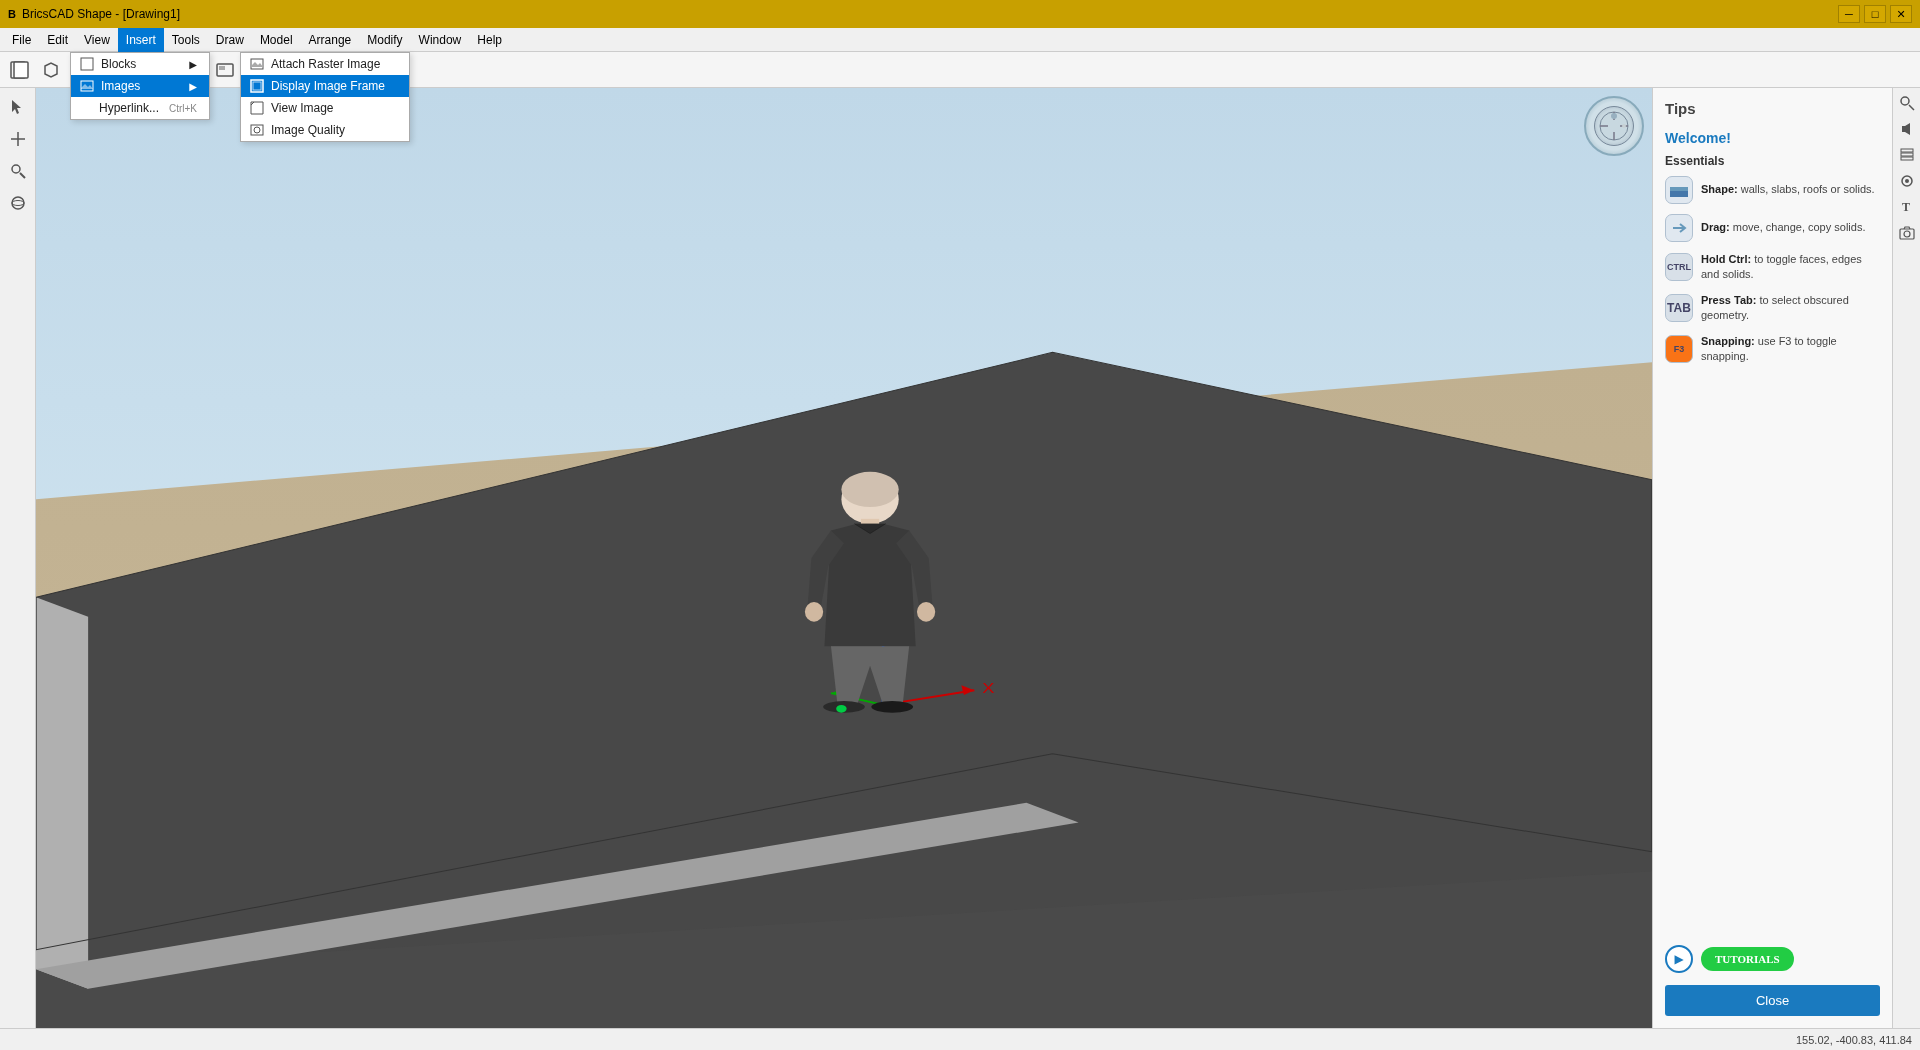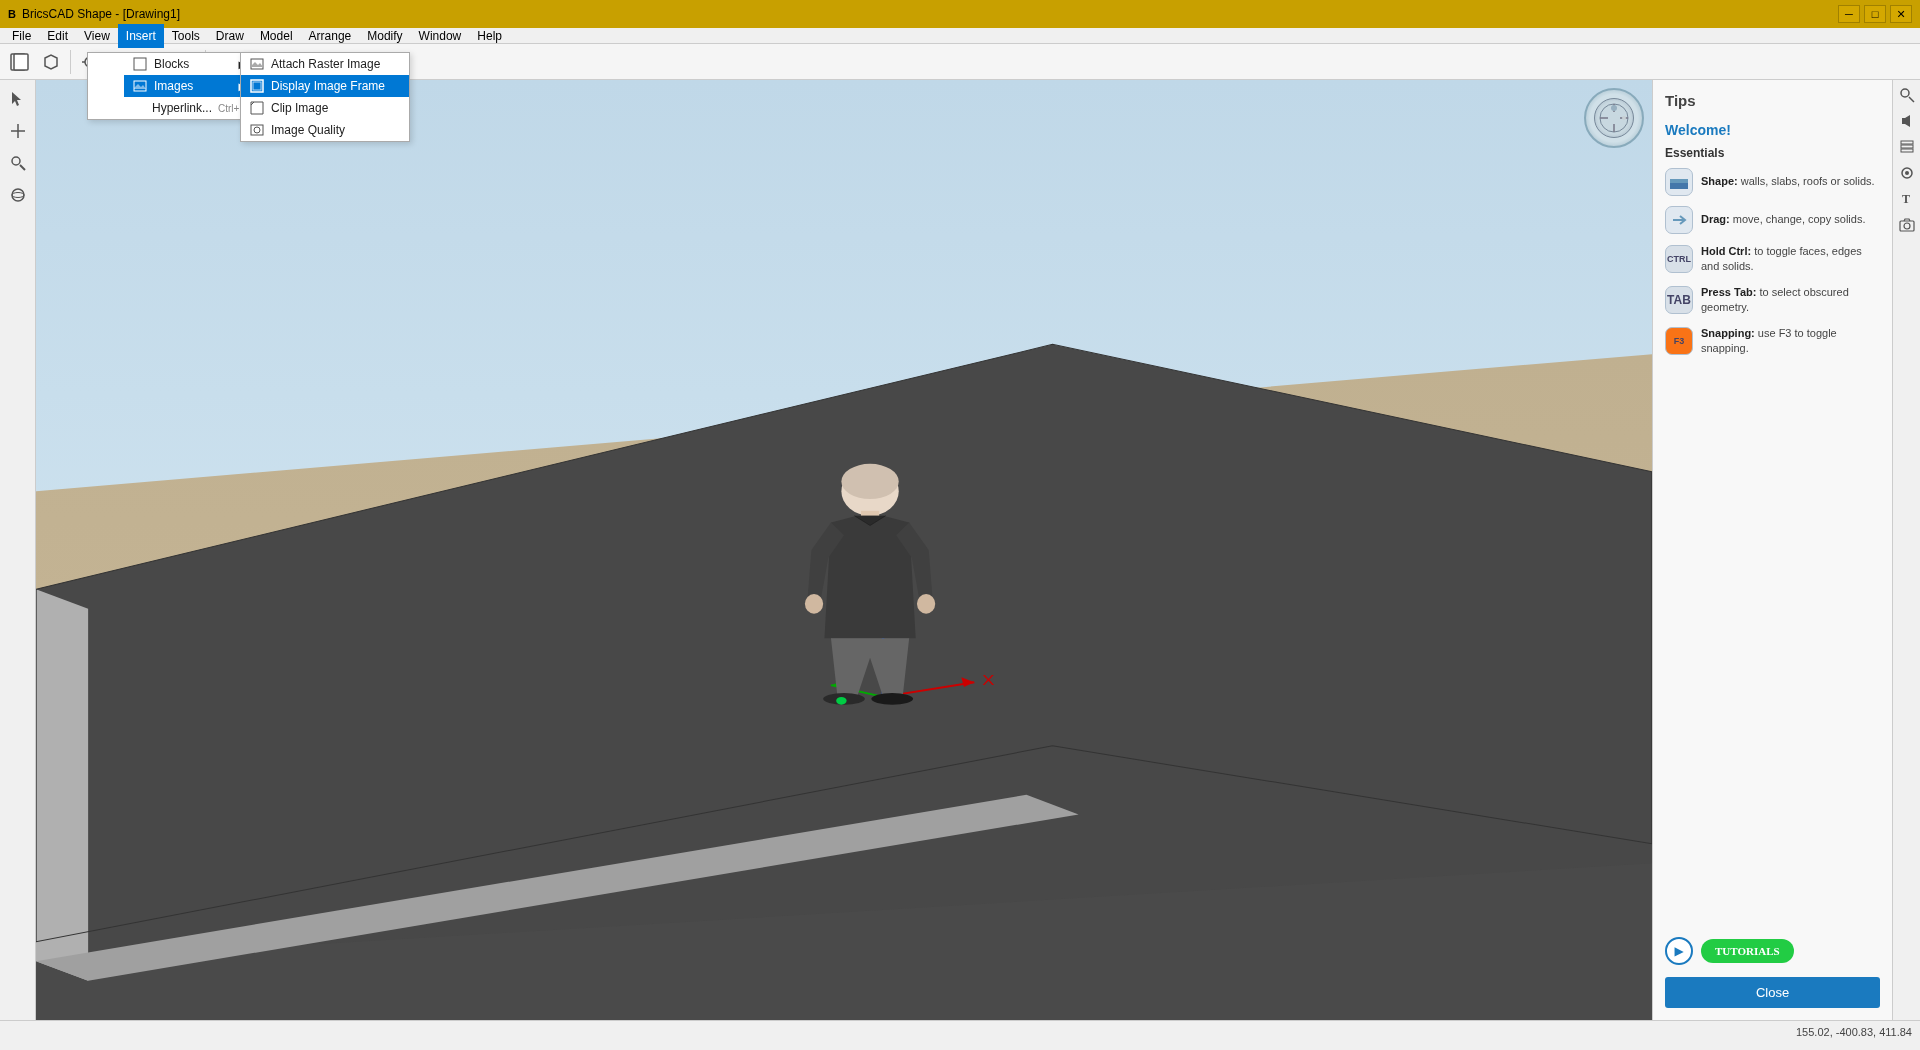--- a/index.html
+++ b/index.html
@@ -22,21 +22,21 @@
     .title-btn {
       width: 22px; height: 18px;
       background: #d4a800;
       border: 1px solid #a08000;
       display: flex; align-items: center; justify-content: center;
       cursor: pointer; font-size: 11px;
     }
 
     
     #menubar {
-      height: 16px;
+      height: 24px;
       background: #f0f0f0;
       display: flex;
       align-items: center;
       padding: 0 4px;
       border-bottom: 1px solid #ccc;
     }
     .menu-item {
       padding: 2px 8px;
       cursor: pointer;
       height: 24px;
@@ -598,21 +598,21 @@
         </svg>
     </div>
   </div>
 
 </div>
 
 <div id="statusbar">
   <span>155.02, -400.83, 411.84</span>
 </div>
 
-<div id="insert-dropdown" style="top:52px;left:87px;padding-left:36px;">
+<div id="insert-dropdown" style="top:52px;left:70px;">
   <div class="dropdown-item">
     <div class="dropdown-icon">
       <svg width="14" height="14" viewBox="0 0 14 14">
           <rect x="1" y="1" width="12" height="12" fill="none" stroke="#555" stroke-width="1"></rect>
         </svg>
     </div>
     <span>Blocks</span>
     <span class="dropdown-arrow">▶</span>
   </div>
   <div class="dropdown-item highlighted">
@@ -650,21 +650,21 @@
     </div>
     <span>Display Image Frame</span>
   </div>
   <div class="dropdown-item">
     <div class="dropdown-icon">
       <svg width="14" height="14" viewBox="0 0 14 14">
           <polygon points="1,1 13,1 13,13 1,13" fill="none" stroke="#555" stroke-width="1"></polygon>
           <line x1="4" y1="1" x2="1" y2="4" stroke="#555" stroke-width="1"></line>
         </svg>
     </div>
-    <span>Clip Image</span>
+    <span>View Image</span>
   </div>
   <div class="dropdown-item">
     <div class="dropdown-icon">
       <svg width="14" height="14" viewBox="0 0 14 14">
           <rect x="1" y="2" width="12" height="10" fill="none" stroke="#555" stroke-width="1"></rect>
           <circle cx="7" cy="7" r="3" fill="none" stroke="#555" stroke-width="1"></circle>
         </svg>
     </div>
     <span>Image Quality</span>
   </div>

